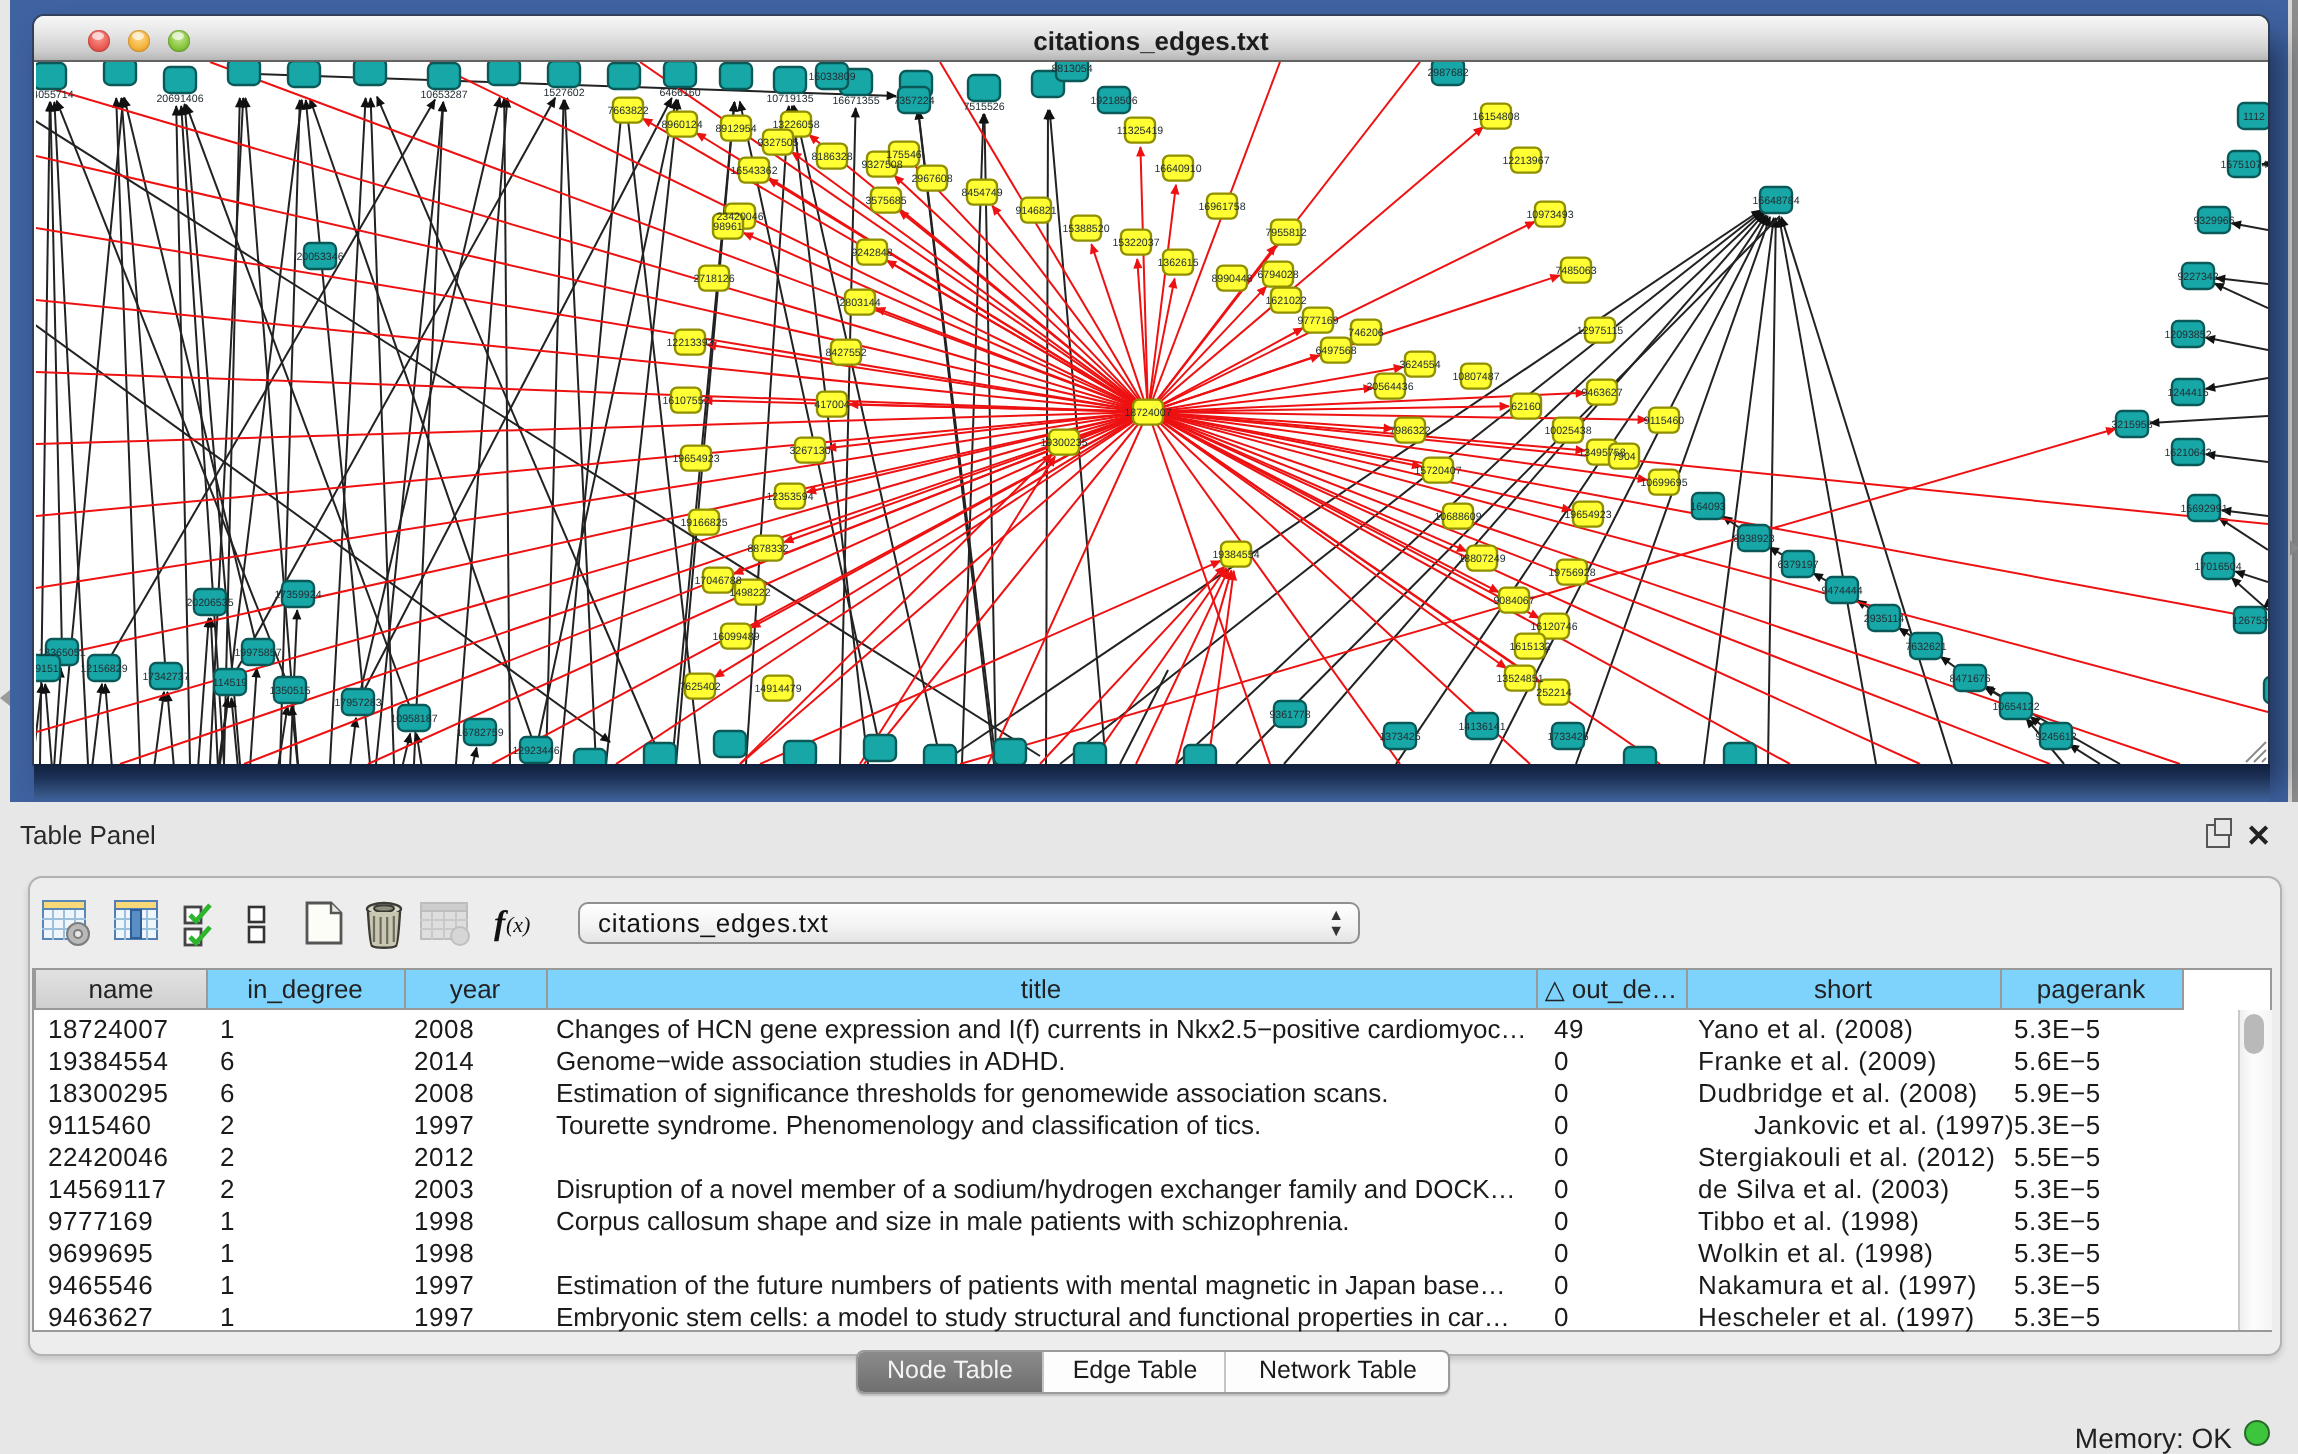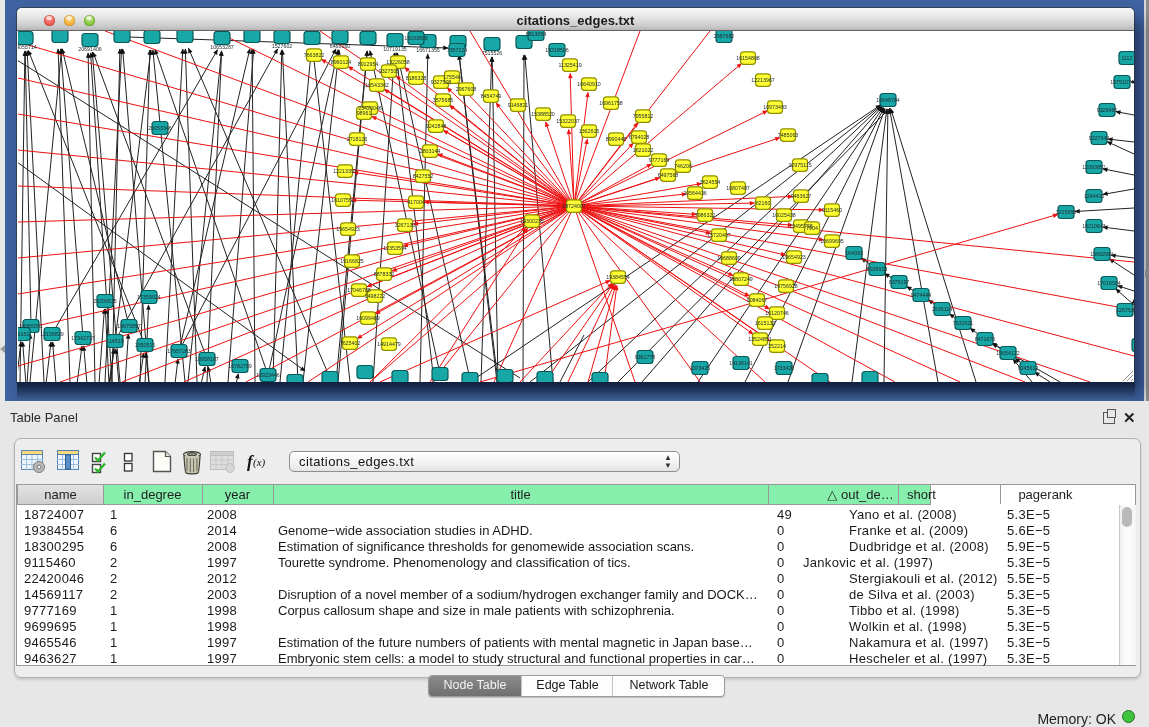--- a/index.html
+++ b/index.html
@@ -18,21 +18,21 @@
 #tl3{left:67px;background:radial-gradient(circle at 50% 35%,#c5e797,#8ac73f 55%,#5fa025);box-shadow:inset 0 0 1px #3f6d14;}
 #shadowband{position:absolute;left:17px;top:382px;width:1118px;height:19px;background:linear-gradient(#101f3d,#1c3156 35%,#33517f 75%,#3f62a0);}
 #tpanel{position:absolute;left:0;top:401px;width:1149px;height:326px;background:#e7e7e7;}
 #floatic{position:absolute;left:1103px;top:412px;width:10px;height:10px;border:1px solid #555;}
 #floatic:after{content:"";position:absolute;left:3px;top:-4px;width:7px;height:7px;border:1px solid #555;background:#e7e7e7;}
 #closeic{position:absolute;left:1123px;top:409px;font-size:15px;font-weight:bold;color:#222;}
 #bigpanel{position:absolute;left:14px;top:438px;width:1127px;height:240px;background:#ededed;border:1px solid #b2b2b2;border-radius:7px;box-sizing:border-box;box-shadow:0 2px 3px rgba(0,0,0,.14);}
 #combo{position:absolute;left:289px;top:451px;width:391px;height:21px;background:linear-gradient(#ffffff,#f2f2f2 60%,#e4e4e4);border:1px solid #8f8f8f;border-radius:5px;box-sizing:border-box;}
 #combo span{position:absolute;left:9px;top:2px;font-size:13px;color:#111;letter-spacing:.4px;}
 #combo .st{position:absolute;left:auto;right:7px;top:1.5px;font-size:8px;color:#333;line-height:8.5px;letter-spacing:0;}
-#thead{position:absolute;left:17px;top:484px;width:914px;height:21px;background:#86efac;border:1px solid #999;box-sizing:border-box;}
+#thead{position:absolute;left:17px;top:484px;width:1075px;height:21px;background:#7dd3fc;border:1px solid #999;box-sizing:border-box;}
 #thead .hc{position:absolute;top:0;height:19px;border-right:1px solid #999;font-size:13px;color:#222;text-align:center;line-height:19px;}
 .trow{position:absolute;left:0;top:0;width:1149px;height:16px;font-size:13px;color:#1a1a1a;}
 .trow span{position:absolute;top:1px;white-space:nowrap;letter-spacing:.3px;}
 .ell{overflow:hidden;text-overflow:clip;letter-spacing:0 !important;}
 #vsb{position:absolute;left:1119px;top:505px;width:16px;height:160px;background:linear-gradient(90deg,#efefef,#fdfdfd 40%,#f4f4f4);border-left:1px solid #c9c9c9;}
 #vsb .thumb{position:absolute;left:2px;top:2px;width:10px;height:20px;border-radius:5px;background:#b9b9b9;}
 #tabs{position:absolute;left:428px;top:675px;height:20px;border:1px solid #9b9b9b;border-radius:4px;background:#fdfdfd;box-shadow:0 1px 1px rgba(0,0,0,.18);}
 #tabs .seg{position:absolute;top:0;height:20px;font-size:12.5px;color:#1a1a1a;text-align:center;line-height:19px;}
 #seg1{left:0;width:92px;background:linear-gradient(#8b8b8b,#6f6f6f);color:#f4f4f4 !important;border-radius:3px 0 0 3px;}
 #seg2{left:92px;width:91px;border-left:1px solid #c4c4c4;}
@@ -628,28 +628,29 @@
 <div id="combo">
     <span>citations_edges.txt</span>
     <span class="st">▲<br>▼</span>
   </div>
 <div id="tablebg2" style="position:absolute;left:16px;top:484px;width:1120px;height:182px;background:#fff;border:1px solid #999;box-sizing:border-box;"></div>
 <div id="thead">
 <div class="hc" style="left:0;width:85px;background:linear-gradient(#e2e2e2,#cfcfcf);">name</div>
 <div class="hc" style="left:85px;width:99px;">in_degree</div>
 <div class="hc" style="left:184px;width:71px;">year</div>
 <div class="hc" style="left:255px;width:495px;">title</div>
-<div class="hc" style="left:780px;width:75px;padding-left:25px;">△ out_de…</div>
+<div class="hc" style="left:750px;width:75px;">△ out_de…</div>
 <div class="hc" style="left:825px;width:157px;">short</div>
 <div class="hc" style="left:982px;width:91px;border-right:none;">pagerank</div>
 </div>
 <div class="trow" style="top:506px">
     <span style="left:24px">18724007</span>
     <span style="left:110px">1</span>
     <span style="left:207px">2008</span>
+    <span style="left:278px;width:488px" class="ell">Changes of HCN gene expression and I(f) currents in Nkx2.5−positive cardiomyoc…</span>
     <span style="left:777px">49</span>
     <span style="left:849px">Yano et al. (2008)</span>
     <span style="left:1007px">5.3E−5</span>
   </div>
 <div class="trow" style="top:522px">
     <span style="left:24px">19384554</span>
     <span style="left:110px">6</span>
     <span style="left:207px">2014</span>
     <span style="left:278px;width:488px" class="ell">Genome−wide association studies in ADHD.</span>
     <span style="left:777px">0</span>
@@ -664,21 +665,21 @@
     <span style="left:777px">0</span>
     <span style="left:849px">Dudbridge et al. (2008)</span>
     <span style="left:1007px">5.9E−5</span>
   </div>
 <div class="trow" style="top:554px">
     <span style="left:24px">9115460</span>
     <span style="left:110px">2</span>
     <span style="left:207px">1997</span>
     <span style="left:278px;width:488px" class="ell">Tourette syndrome. Phenomenology and classification of tics.</span>
     <span style="left:777px">0</span>
-    <span style="left:803px">Jankovic et al. (1997)</span>
+    <span style="left:877px">Jankovic et al. (1997)</span>
     <span style="left:1007px">5.3E−5</span>
   </div>
 <div class="trow" style="top:570px">
     <span style="left:24px">22420046</span>
     <span style="left:110px">2</span>
     <span style="left:207px">2012</span>
     <span style="left:777px">0</span>
     <span style="left:849px">Stergiakouli et al. (2012)</span>
     <span style="left:1007px">5.5E−5</span>
   </div>

